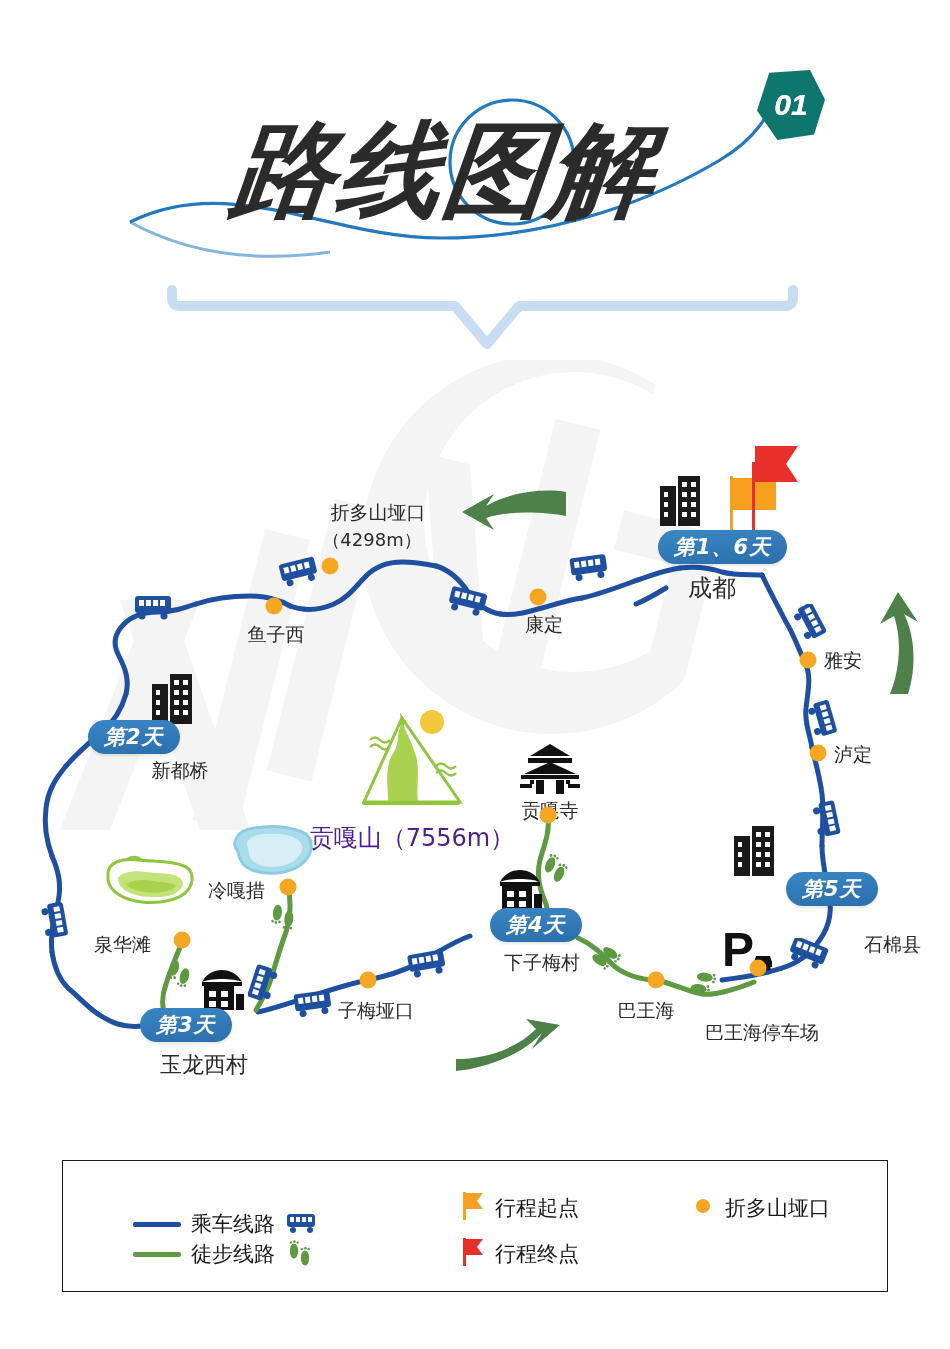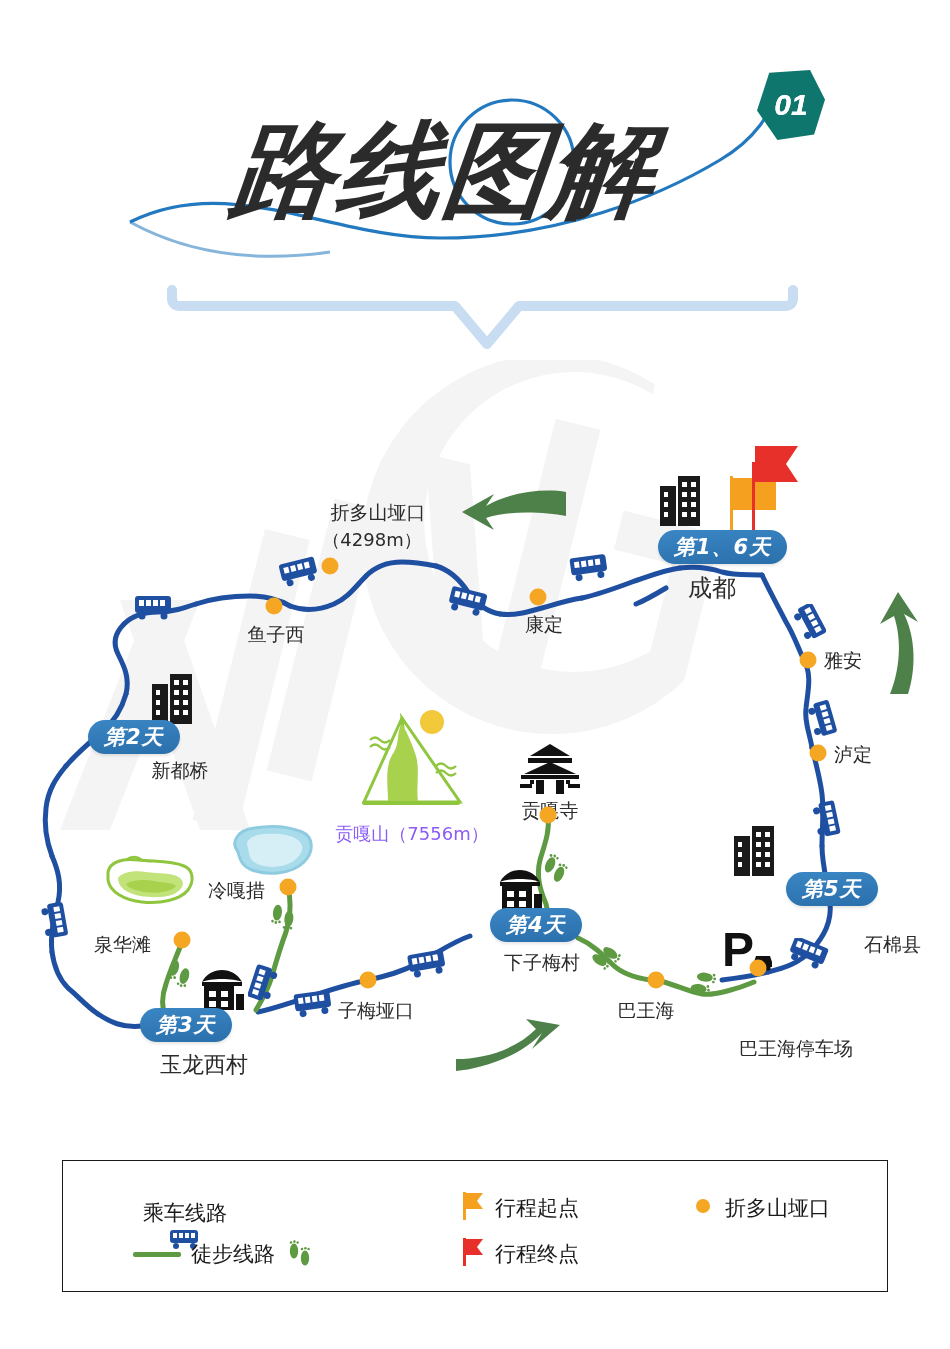--- a/index.html
+++ b/index.html
@@ -63,21 +63,21 @@
   
   .lbl {
     position: absolute;
     font-size: 19px;
     color: #2b2b2b;
     white-space: nowrap;
     font-family: "DejaVu Sans", sans-serif;
   }
   .lbl.sm { font-size: 18px; }
   .lbl.ctr { text-align: center; transform: translateX(-50%); }
-  .lbl.green { color: #8b5cf6; font-size: 18px; }
+  .lbl.green { color: #4c1d95; font-size: 24px; }
 
   
   .pill {
     position: absolute;
     height: 34px;
     padding: 0 16px;
     border-radius: 17px;
     background: linear-gradient(175deg,#3a86c4 0%,#2a6fab 100%);
     color: #ffffff;
     font-size: 21px;
@@ -561,26 +561,26 @@
     <div class="lbl ctr" style="left:378px;top:140px;">折多山垭口</div>
     <div class="lbl ctr sm" style="left:372px;top:168px;">（4298m）</div>
     <div class="lbl ctr" style="left:276px;top:262px;">鱼子西</div>
     <div class="lbl ctr" style="left:544px;top:252px;">康定</div>
     <div class="lbl" style="left:824px;top:288px;">雅安</div>
     <div class="lbl" style="left:834px;top:382px;">泸定</div>
     <div class="lbl" style="left:208px;top:518px;">冷嘎措</div>
     <div class="lbl" style="left:94px;top:572px;">泉华滩</div>
     <div class="lbl ctr" style="left:376px;top:638px;">子梅垭口</div>
     <div class="lbl ctr" style="left:646px;top:638px;">巴王海</div>
-    <div class="lbl ctr" style="left:796px;top:660px;margin-top:16px;">巴王海停车场</div>
+    <div class="lbl ctr" style="left:762px;top:660px;">巴王海停车场</div>
   </div>
 
   <div class="legend">
 
-    <div class="leg-item" style="left:70px;top:38px;flex-direction:column;">
+    <div class="leg-item" style="left:70px;top:46px;">
       <span class="leg-line" style="background:#1F4FA0;"></span>
       <span class="leg-text">乘车线路</span>
       <span class="leg-ico">
         <svg width="34" height="26">
           <g fill="#1F4FA0">
             <rect x="2" y="3" width="28" height="13" rx="3"></rect>
             <rect x="5" y="6" width="4" height="5" fill="#fff"></rect>
               <rect x="11" y="6" width="4" height="5" fill="#fff"></rect>
             <rect x="17" y="6" width="4" height="5" fill="#fff"></rect>
               <rect x="23" y="6" width="4" height="5" fill="#fff"></rect>

